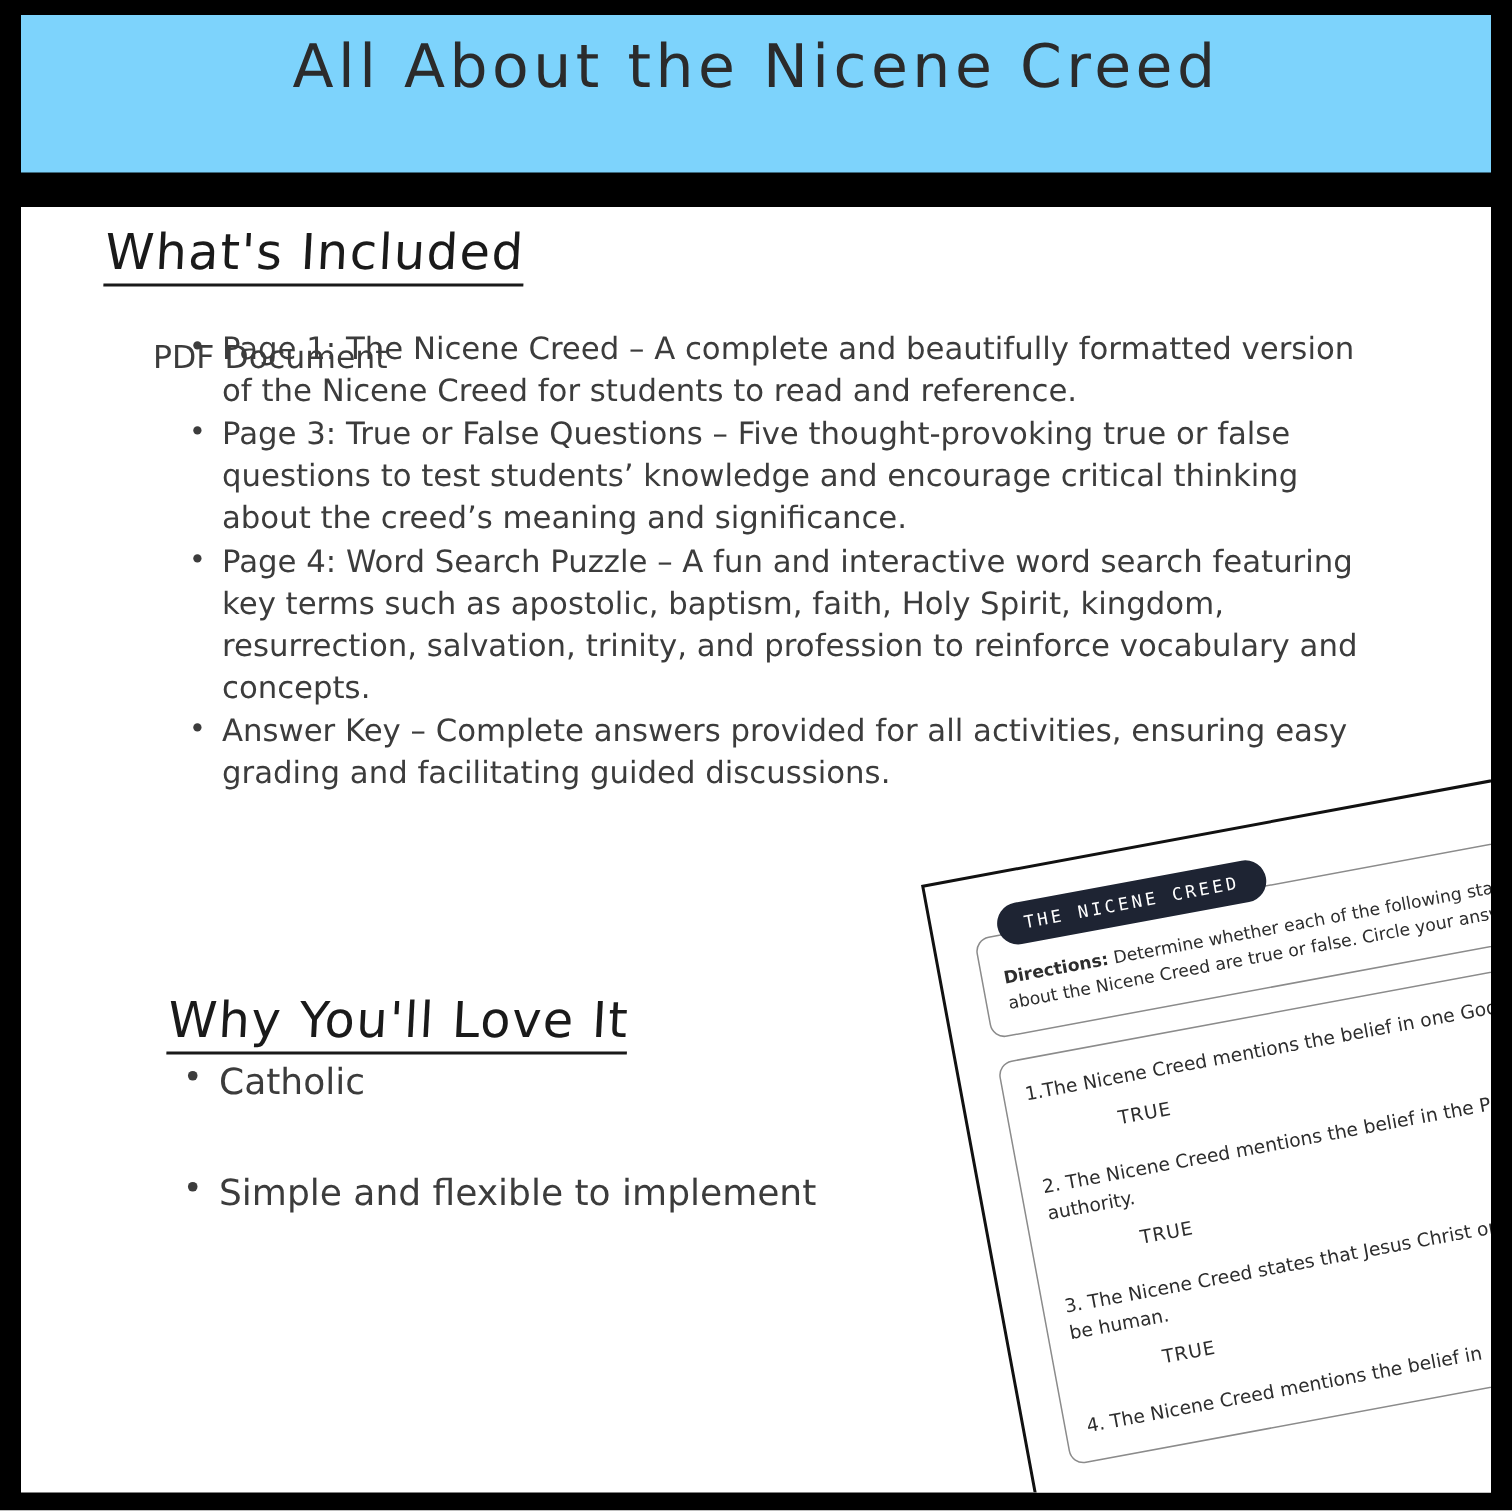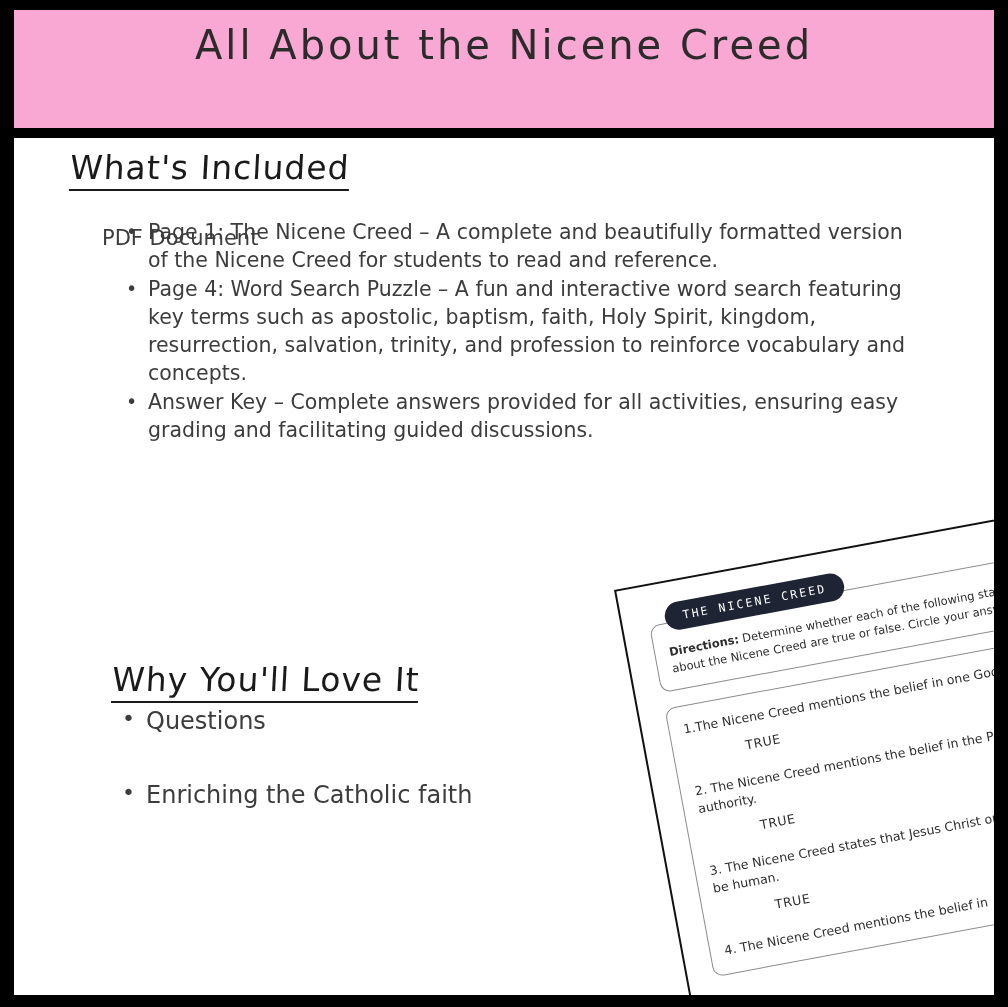--- a/index.html
+++ b/index.html
@@ -25,22 +25,22 @@
     background: #000000;
     overflow: hidden;
   }
 
   
   .header-box {
     position: absolute;
     left: 14px;
     top: 10px;
     width: 980px;
-    height: 118px;
-    background: #f9a8d4;
+    height: 105px;
+    background: #7dd3fc;
     box-sizing: border-box;
     overflow: hidden;
   }
   .header-title {
     position: absolute;
     left: 0;
     top: 12px;
     width: 980px;
     text-align: center;
     font-family: "DejaVu Sans", sans-serif;
@@ -254,29 +254,30 @@
 
   <div class="body-box">
     <div class="content">
 
       <div class="script-heading" id="h-included">What's Included</div>
 
       <div class="subhead">PDF Document</div>
 
       <ul class="feature-list">
         <li>Page 1: The Nicene Creed – A complete and beautifully formatted version of the Nicene Creed for students to read and reference.</li>
+        <li>Page 3: True or False Questions – Five thought-provoking true or false questions to test students’ knowledge and encourage critical thinking about the creed’s meaning and significance.</li>
         <li>Page 4: Word Search Puzzle – A fun and interactive word search featuring key terms such as apostolic, baptism, faith, Holy Spirit, kingdom, resurrection, salvation, trinity, and profession to reinforce vocabulary and concepts.</li>
         <li>Answer Key – Complete answers provided for all activities, ensuring easy grading and facilitating guided discussions.</li>
       </ul>
 
       <div class="script-heading" id="h-love">Why You'll Love It</div>
 
       <ul class="love-list">
-        <li>Questions</li>
-        <li>Enriching the Catholic faith</li>
+        <li>Catholic</li>
+        <li>Simple and flexible to implement</li>
       </ul>
 
       <div class="worksheet-wrap">
         <div class="worksheet">
           <div class="ws-inner">
 
             <div class="ws-directions-box">
               <div class="ws-badge">THE NICENE CREED</div>
               <div class="ws-directions-text">
                 <b>Directions:</b>

